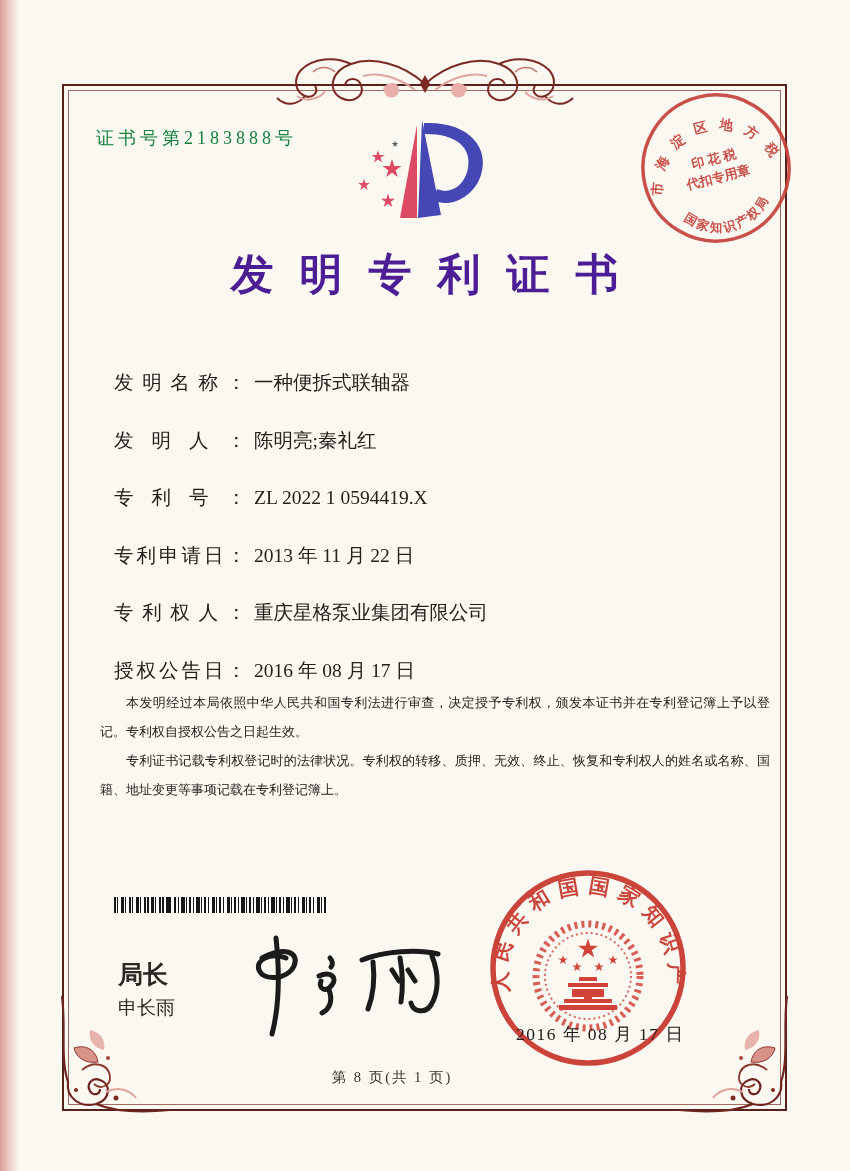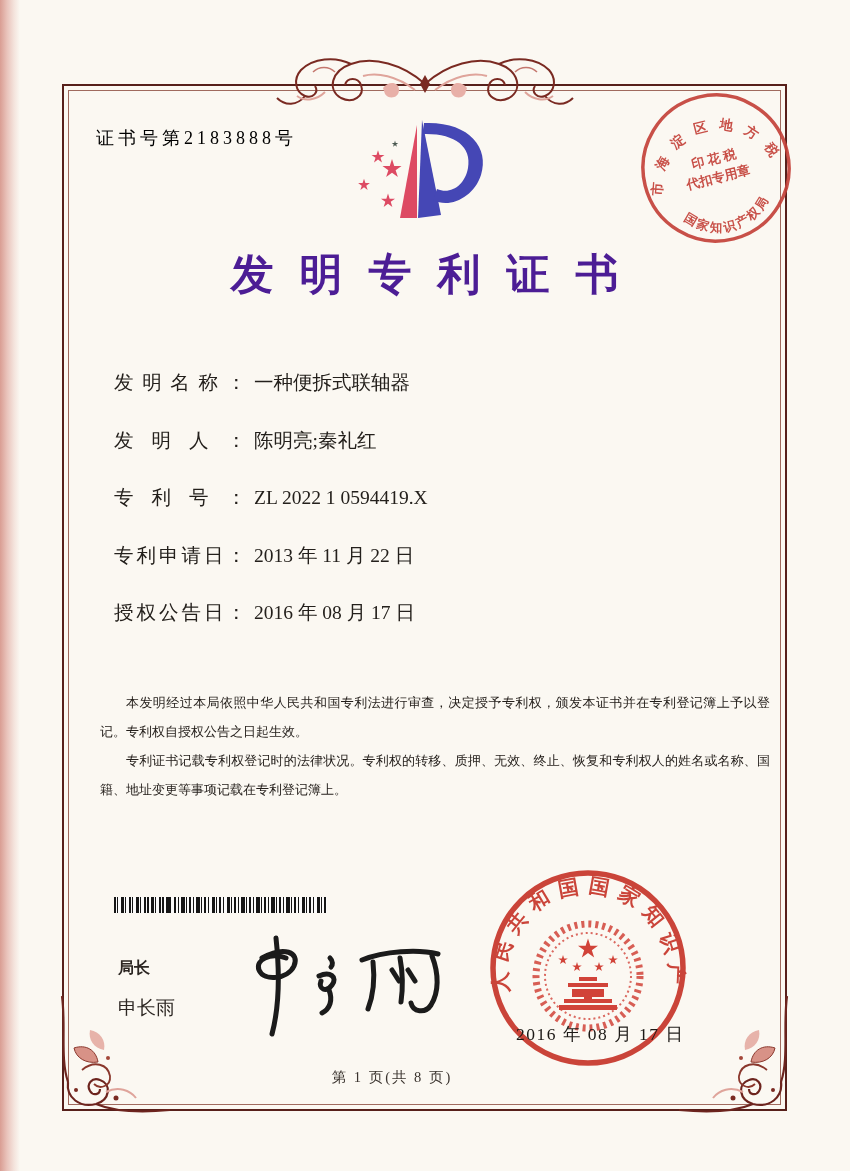--- a/index.html
+++ b/index.html
@@ -17,21 +17,21 @@
   .frame-outer{
     position:absolute;left:62px;top:84px;right:63px;bottom:60px;
     border:2.5px solid #57201b;
   }
   .frame-inner{
     position:absolute;left:68px;top:90px;right:69px;bottom:66px;
     border:1px solid #a06a5e;
   }
   .cert-number{
     position:absolute;left:96px;top:126px;
-    font-size:18px;letter-spacing:4px;color:#000000;text-align:right;
+    font-size:18px;letter-spacing:4px;color:#15803d;text-align:right;
   }
   .logo{position:absolute;left:337px;top:115px;width:176px;height:124px;}
   .tax-seal{
     position:absolute;left:624px;top:76px;width:184px;height:184px;
     transform:rotate(-14deg);opacity:.92;
   }
   .title{
     position:absolute;left:62px;right:63px;top:246px;
     text-align:center;font-size:43px;font-weight:700;
     letter-spacing:26px;text-indent:26px;color:#4c1d95;
@@ -49,21 +49,21 @@
   }
   .paragraphs p{margin:0;text-indent:2em;}
   .barcode{
     position:absolute;left:114px;top:897px;width:213px;height:16px;
     background:repeating-linear-gradient(90deg,
       #161616 0 2px,#fbfbfb 2px 3.5px,
       #161616 3.5px 4.5px,#fbfbfb 4.5px 7.5px,
       #161616 7.5px 10.5px,#fbfbfb 10.5px 11.5px,
       #161616 11.5px 12.5px,#fbfbfb 12.5px 15px);
   }
-  .signatory-title{position:absolute;left:118px;top:958px;font-size:16px;font-weight:600;color:#2c2622;}
+  .signatory-title{position:absolute;left:118px;top:958px;font-size:25px;font-weight:600;color:#2c2622;}
   .signatory-name{position:absolute;left:118px;top:995px;font-size:19px;font-weight:400;color:#2c2622;}
   .signature{position:absolute;left:232px;top:928px;width:220px;height:118px;}
   .office-seal{position:absolute;left:486px;top:866px;width:204px;height:204px;opacity:.94;}
   .issue-date{
     position:absolute;left:516px;top:1022px;z-index:5;
     font-size:17.5px;letter-spacing:1.5px;color:#1c1916;
   }
   .footer{
     position:absolute;left:0;top:1068px;width:784px;text-align:center;
     font-size:14.5px;letter-spacing:2px;color:#3a332e;
@@ -161,20 +161,23 @@
     <div class="field-row">
       <span class="field-label">发明人：</span><span class="field-value">陈明亮;秦礼红</span>
     </div>
     <div class="field-row">
       <span class="field-label">专利号：</span><span class="field-value">ZL 2022 1 0594419.X</span>
     </div>
     <div class="field-row">
       <span class="field-label">专利申请日：</span><span class="field-value">2013 年 11 月 22 日</span>
     </div>
     <div class="field-row">
+      <span class="field-label">专利权人：</span><span class="field-value">重庆星格泵业集团有限公司</span>
+    </div>
+    <div class="field-row">
       <span class="field-label">授权公告日：</span><span class="field-value">2016 年 08 月 17 日</span>
     </div>
   </div>
 
   <div class="paragraphs">
     <p>本发明经过本局依照中华人民共和国专利法进行审查，决定授予专利权，颁发本证书并在专利登记簿上予以登记。专利权自授权公告之日起生效。</p>
     <p>专利证书记载专利权登记时的法律状况。专利权的转移、质押、无效、终止、恢复和专利权人的姓名或名称、国籍、地址变更等事项记载在专利登记簿上。</p>
   </div>
 
   <div class="barcode"></div>
@@ -218,15 +221,15 @@
       <rect x="-20" y="7" width="40" height="4"></rect>
       <rect x="-16" y="13" width="32" height="8"></rect>
       <rect x="-24" y="23" width="48" height="4"></rect>
       <rect x="-29" y="29" width="58" height="5"></rect>
       <rect x="-4" y="16" width="8" height="7"></rect>
     </g>
   </svg>
 
   <div class="issue-date">2016 年 08 月 17 日</div>
 
-  <div class="footer">第 1 页(共 8 页)</div>
+  <div class="footer">第 8 页(共 1 页)</div>
 
 </div>
 
 </body></html>

